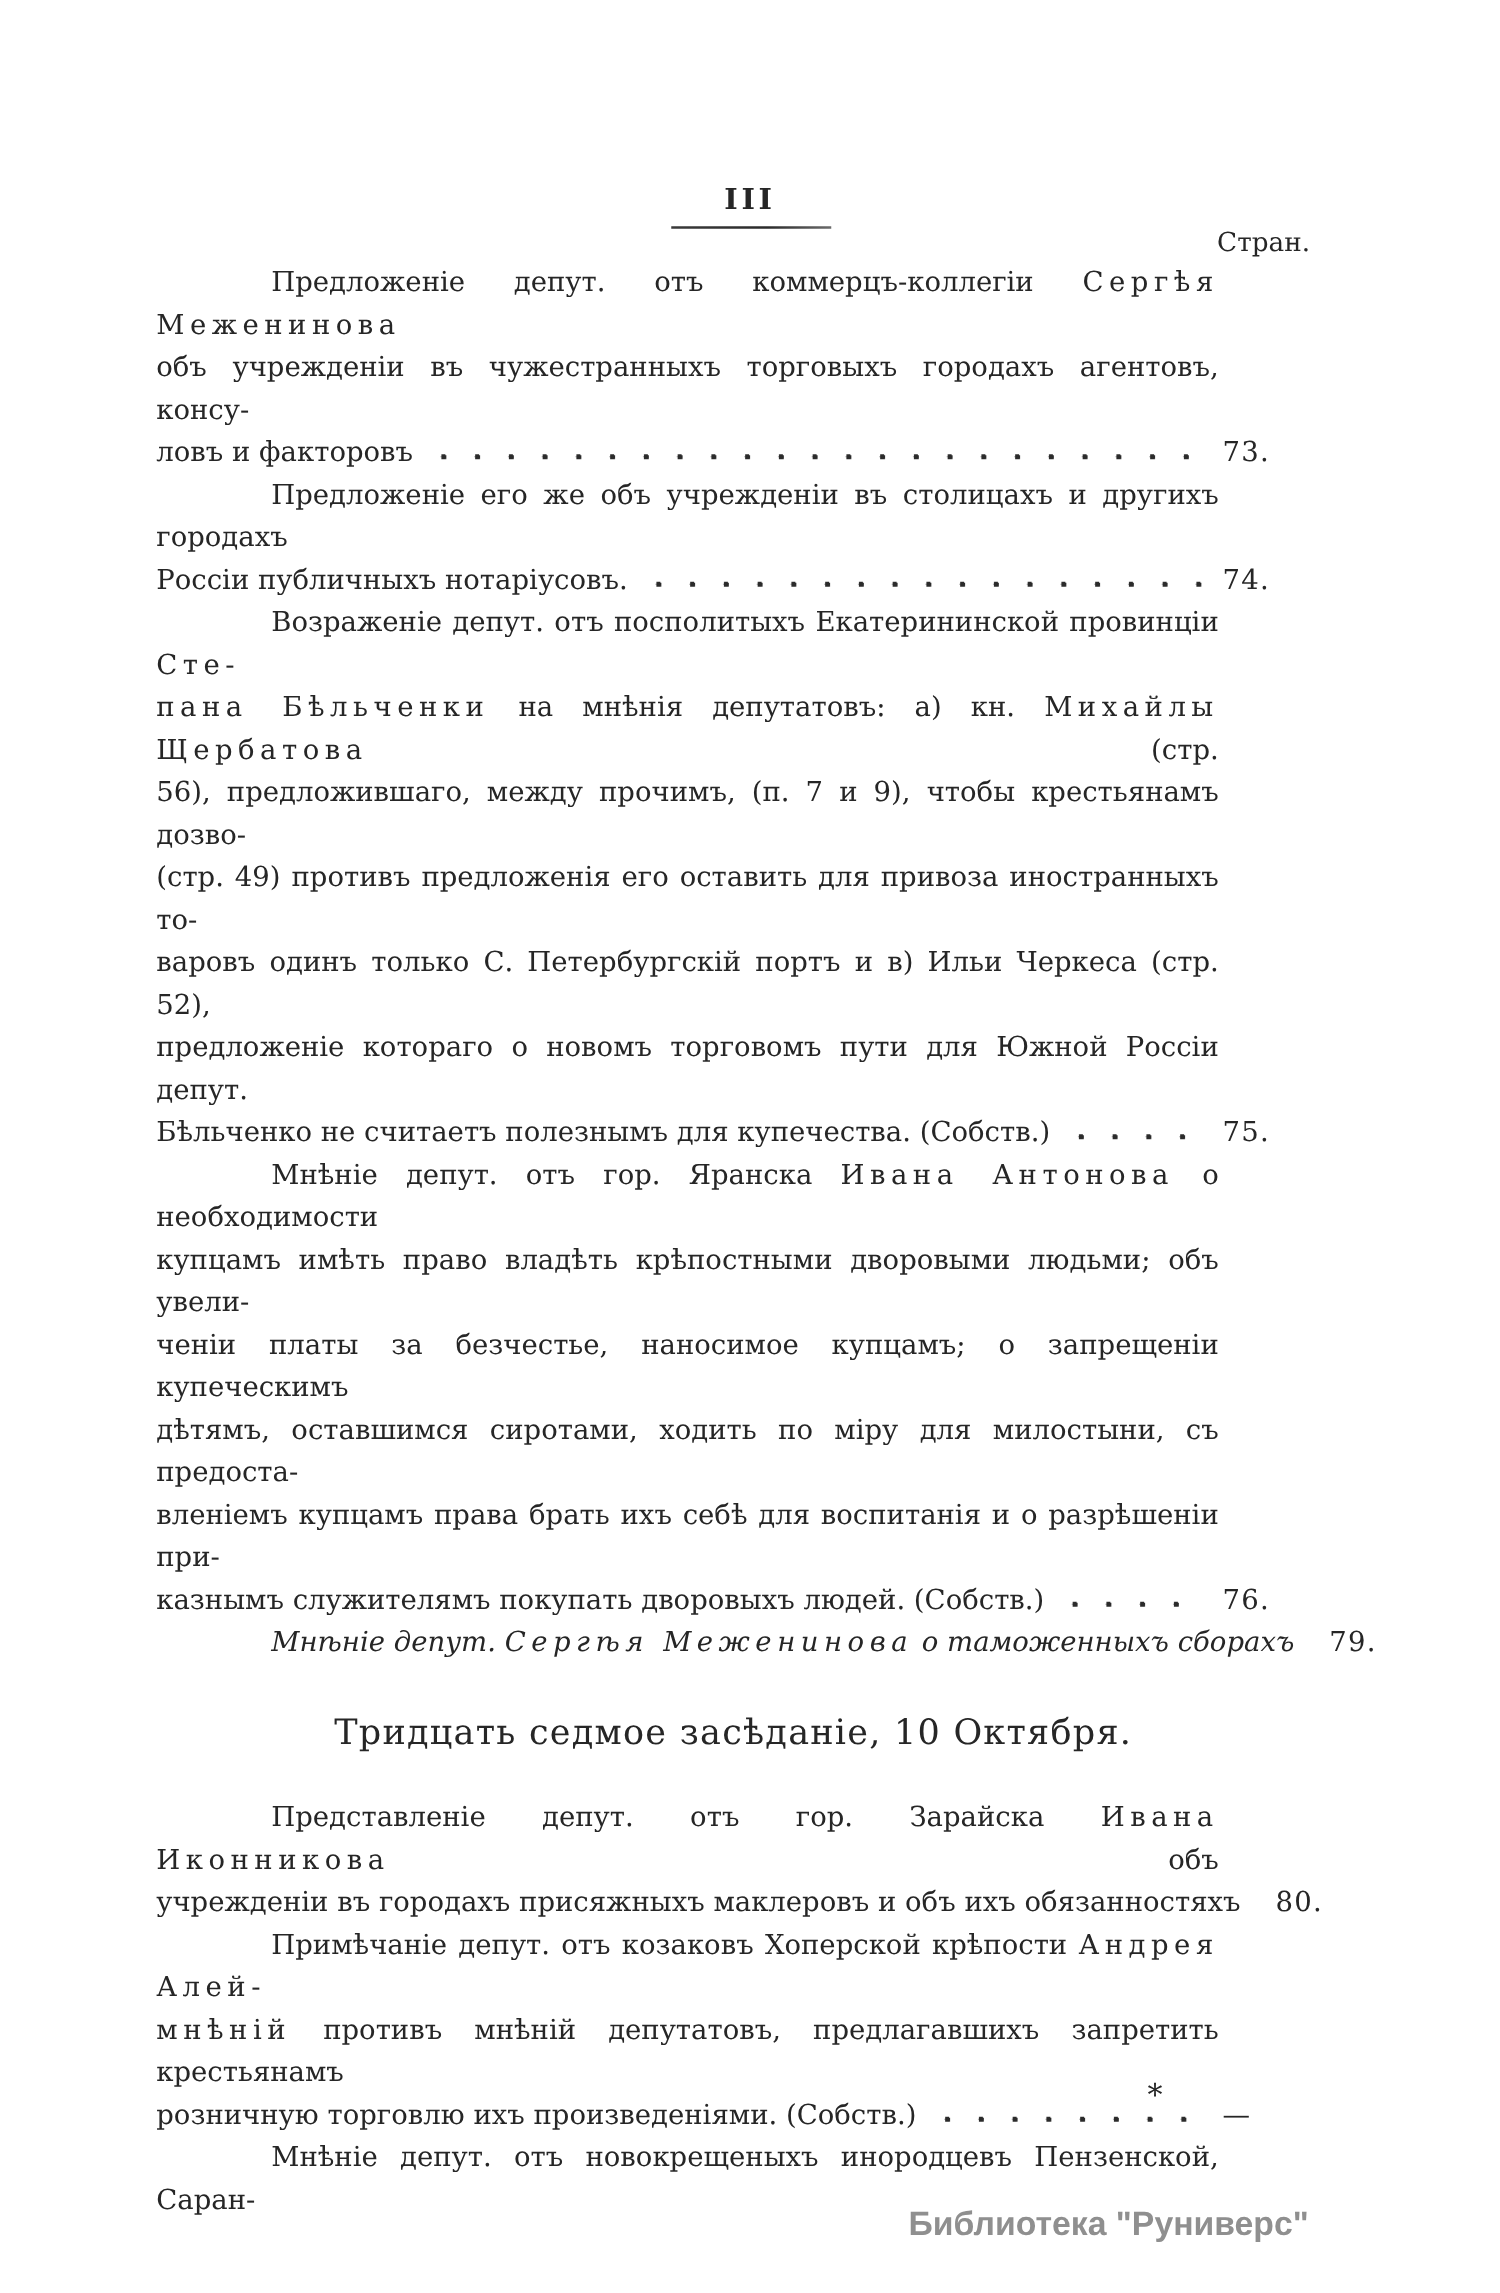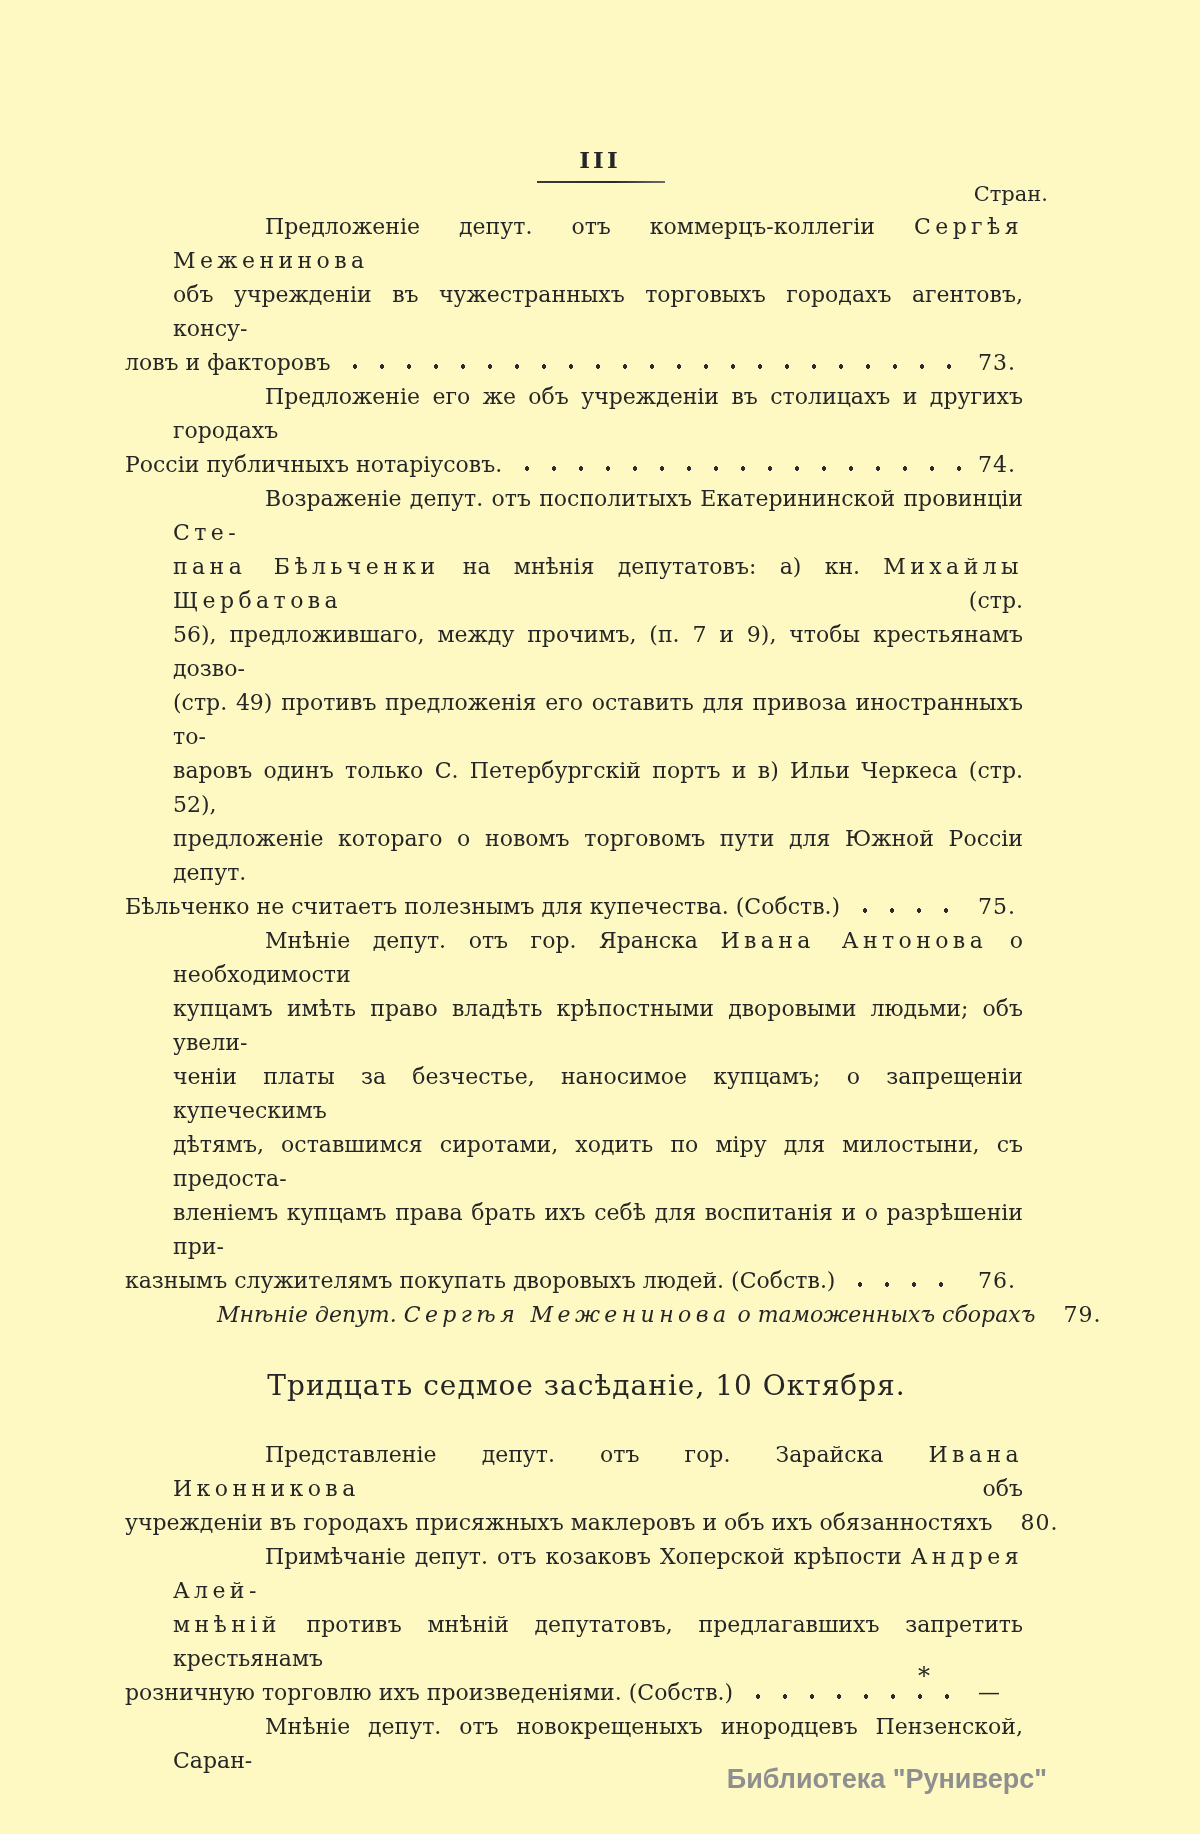--- a/index.html
+++ b/index.html
@@ -1,20 +1,20 @@
 <!DOCTYPE html>
 <html lang="ru"><head>
 <meta charset="utf-8">
 <style>
   html,body{margin:0;padding:0;background:#e8e6e2;}
   .page{
     position:relative;
     width:1200px;height:1834px;
     margin:0 auto;
-    background:#fef9c3;
+    background:#ffffff;
     font-family:"DejaVu Serif", serif;
     color:#262626;
     overflow:hidden;
   }
   
   .folio{
     position:absolute;top:146px;left:0;width:1200px;
     text-align:center;font-size:23px;letter-spacing:3px;font-weight:bold;
   }
   .folio-rule{
@@ -33,21 +33,20 @@
   .session-heading{
     width:923px;text-align:center;font-weight:normal;
     font-size:28px;line-height:36px;letter-spacing:1px;
     margin:36px 0 34px 0;
   }
   .entry{margin:0;}
   .line{
     width:850px;
     text-align:justify;
     text-align-last:justify;
-    margin-left:48px;
     -moz-text-align-last:justify;
   }
   .line.first{text-indent:92px;}
   .lastline{
     display:flex;align-items:baseline;width:923px;
   }
   .lastline .text{white-space:nowrap;}
   .lastline .text.indented{padding-left:92px;font-style:italic;}
   .leader{
     flex:1 1 auto;height:8px;margin:0 16px 0 12px;

